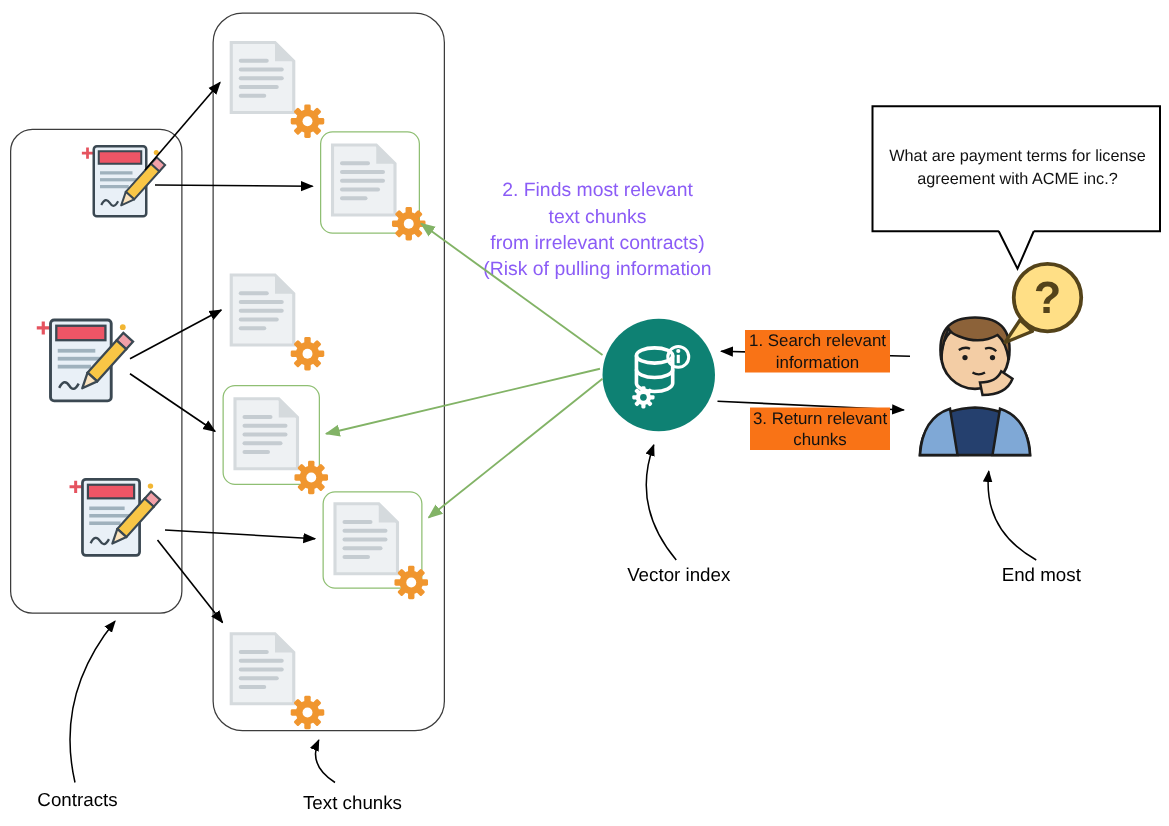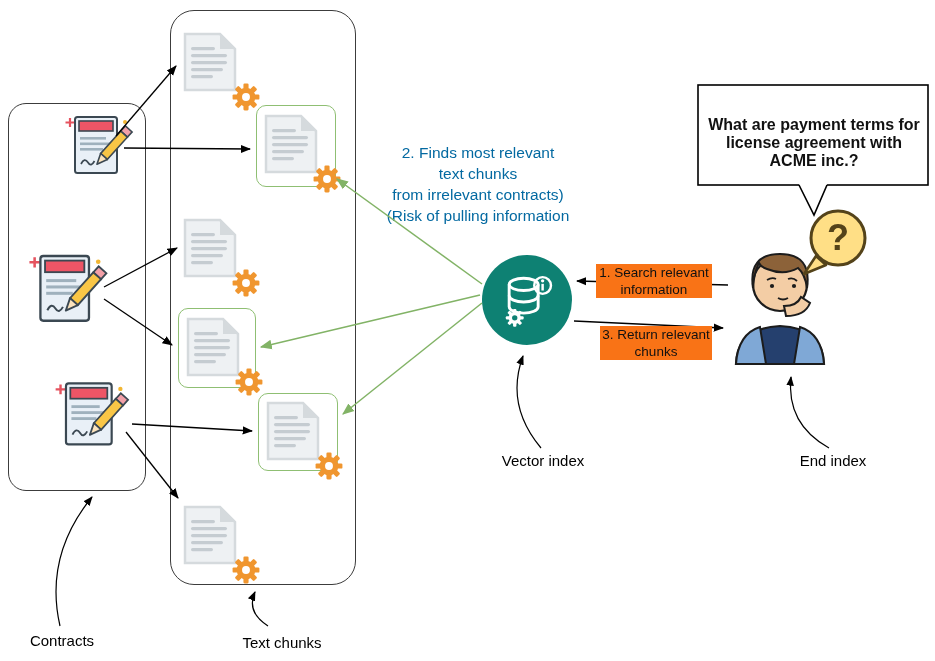--- a/index.html
+++ b/index.html
@@ -16,40 +16,40 @@
   .chunks-box   { left:170px; top:10px; width:186px; height:575px; border-radius:24px; }
 
   .hlbox { position:absolute; border:1.5px solid #8fbf73; border-radius:10px; background:#fff; }
 
   .chunk { position:absolute; width:54px; height:60px; }
   .chunk .gear { position:absolute; right:-9px; bottom:-5px; }
   .contract { position:absolute; }
   svg { overflow:visible; display:block; }
 
   .step2 { position:absolute; left:352px; top:142px; width:252px; text-align:center;
-           font-size:15.5px; line-height:21px; color:#0369a1; }
+           font-size:15.5px; line-height:21px; color:#8b5cf6; }
 
   .vnode { position:absolute; left:482px; top:255px; width:90px; height:90px;
            border-radius:50%; background:#0e8173;
            display:flex; align-items:center; justify-content:center; }
 
   .alabel { position:absolute; background:#f97316; text-align:center;
             font-size:13.5px; line-height:17px; z-index:6; }
   .alabel.step1 { left:596px; top:264px; width:116px; }
   .alabel.step3 { left:600px; top:326px; width:112px; }
 
   .lbl { position:absolute; font-size:15px; text-align:center; color:#000; }
   .lbl.contracts   { left:10px;  top:632px; width:104px; }
   .lbl.text-chunks { left:226px; top:634px; width:112px; }
   .lbl.vector-index{ left:480px; top:452px; width:126px; }
   .lbl.end-user    { left:776px; top:452px; width:114px; }
 
   .bubble-svg { position:absolute; left:696px; top:83px; }
   .bubble-text { position:absolute; left:704px; top:116px; width:220px; text-align:center;
-                 font-size:16px; line-height:18px;font-weight:bold; }
+                 font-size:13px; line-height:18px; }
 
   .person  { position:absolute; left:728px; top:242px; }
   .thought { position:absolute; left:798px; top:206px; }
 
   .overlay { position:absolute; left:0; top:0; pointer-events:none; z-index:5; }
   .ab { stroke:#000; stroke-width:1.3; fill:none; marker-end:url(#mB); }
   .ag { stroke:#82b366; stroke-width:1.5; fill:none; marker-end:url(#mG); }
   .ac { stroke:#000; stroke-width:1.2; fill:none; marker-end:url(#mB); }
 </style>
 </head>
@@ -236,21 +236,21 @@
       <text x="40" y="44" text-anchor="middle" font-size="36" font-weight="bold" fill="#54431a">?</text>
     </svg>
   </div>
 
   <div class="alabel step1">1. Search relevant information</div>
   <div class="alabel step3">3. Return relevant chunks</div>
 
   <div class="lbl contracts">Contracts</div>
   <div class="lbl text-chunks">Text chunks</div>
   <div class="lbl vector-index">Vector index</div>
-  <div class="lbl end-user">End index</div>
+  <div class="lbl end-user">End most</div>
 
   <svg class="overlay" width="935" height="661">
     <defs>
       <marker id="mB" viewBox="0 0 10 10" refX="9" refY="5" markerWidth="8" markerHeight="8" orient="auto">
         <path d="M0 1 L10 5 L0 9 Z" fill="#000"></path>
       </marker>
       <marker id="mG" viewBox="0 0 10 10" refX="9" refY="5" markerWidth="8" markerHeight="8" orient="auto">
         <path d="M0 1 L10 5 L0 9 Z" fill="#82b366"></path>
       </marker>
     </defs>

